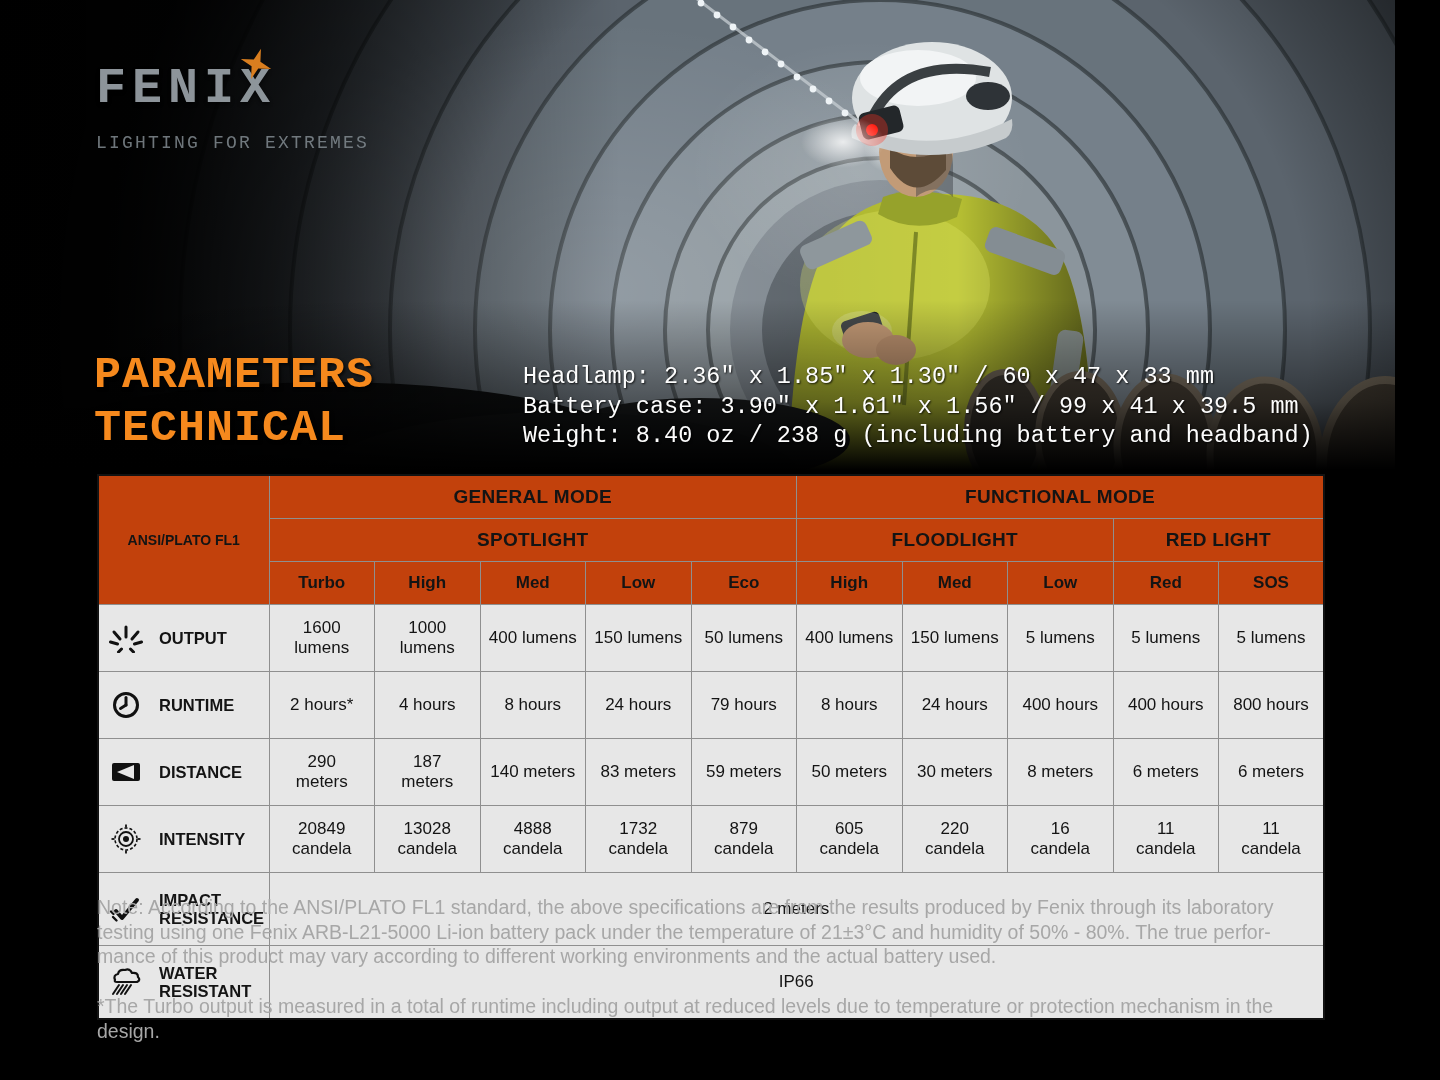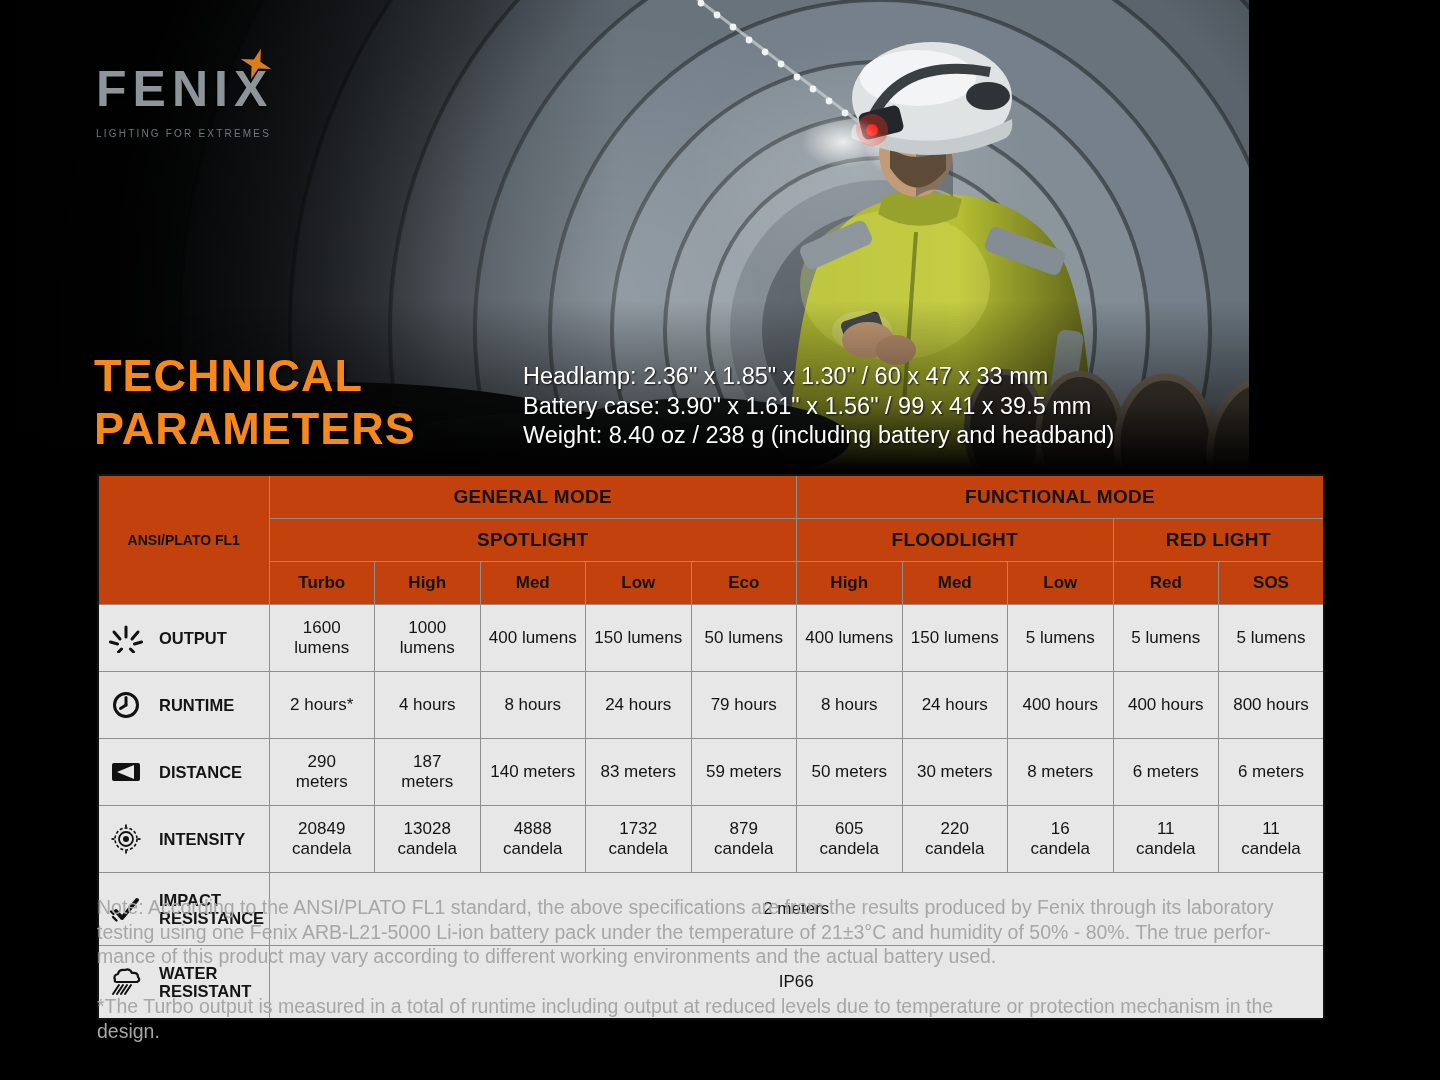--- a/index.html
+++ b/index.html
@@ -1,28 +1,28 @@
 <!DOCTYPE html>
 <html><head>
 <meta charset="utf-8">
 <style>
   * { margin:0; padding:0; box-sizing:border-box; }
   html,body { background:#000; }
   .page { position:relative; width:1440px; height:1080px; background:#000; overflow:hidden;
           font-family:"Liberation Sans", sans-serif; }
 
   
-  .hero { position:absolute; left:0; top:0; width:1249px; height:470px; overflow:hidden; background:#4c1d95; }
+  .hero { position:absolute; left:0; top:0; width:1395px; height:470px; overflow:hidden; background:#4c1d95;font-family:Liberation Mono, monospace; }
   .hero svg { display:block; }
 
   .brand { position:absolute; left:96px; top:60px; }
   .brand-name { font-size:50px; font-weight:800; letter-spacing:6px; color:#99a1a7; opacity:.92;
                 text-shadow:0 2px 4px rgba(0,0,0,.6); }
   .brand-star { position:absolute; left:142px; top:-14px; }
-  .brand-tagline { margin-top:10px; font-size:10px; letter-spacing:2.2px; color:#828b91; opacity:.85; }
+  .brand-tagline { margin-top:16px; font-size:18px; letter-spacing:2.2px; color:#828b91; opacity:.85; }
 
   .hero-title { position:absolute; left:94px; top:349px; color:#f6891d; font-weight:bold;
                 font-size:45px; line-height:53px; letter-spacing:1px;
                 text-shadow:2px 2px 3px rgba(0,0,0,.65); }
   .hero-specs { position:absolute; left:523px; top:362px; color:#fdfdfd; font-size:23.5px;
                 line-height:29.5px; text-shadow:1px 1px 2px rgba(0,0,0,.8); }
 
   
   .table-zone { position:absolute; left:97px; top:474px; }
   table.spec { border-collapse:collapse; table-layout:fixed; width:1228px; background:#e7e7e7;
@@ -182,22 +182,22 @@
 
     <div class="brand">
       <div class="brand-name">FENIX</div>
       <svg class="brand-star" width="36" height="36" viewBox="0 0 36 36">
         <path d="M18,2 L21.5,14.5 L34,18 L21.5,21.5 L18,34 L14.5,21.5 L2,18 L14.5,14.5 Z" fill="#d97e1f" transform="rotate(18 18 18)"></path>
       </svg>
       <div class="brand-tagline">LIGHTING FOR EXTREMES</div>
     </div>
 
     <div class="hero-title">
+      <div>PARAMETERS</div>
       <div>TECHNICAL</div>
-      <div>PARAMETERS</div>
     </div>
 
     <div class="hero-specs">
       <div>Headlamp: 2.36" x 1.85" x 1.30" / 60 x 47 x 33 mm</div>
       <div>Battery case: 3.90" x 1.61" x 1.56" / 99 x 41 x 39.5 mm</div>
       <div>Weight: 8.40 oz / 238 g (including battery and headband)</div>
     </div>
   </div>
 
   <div class="table-zone">

